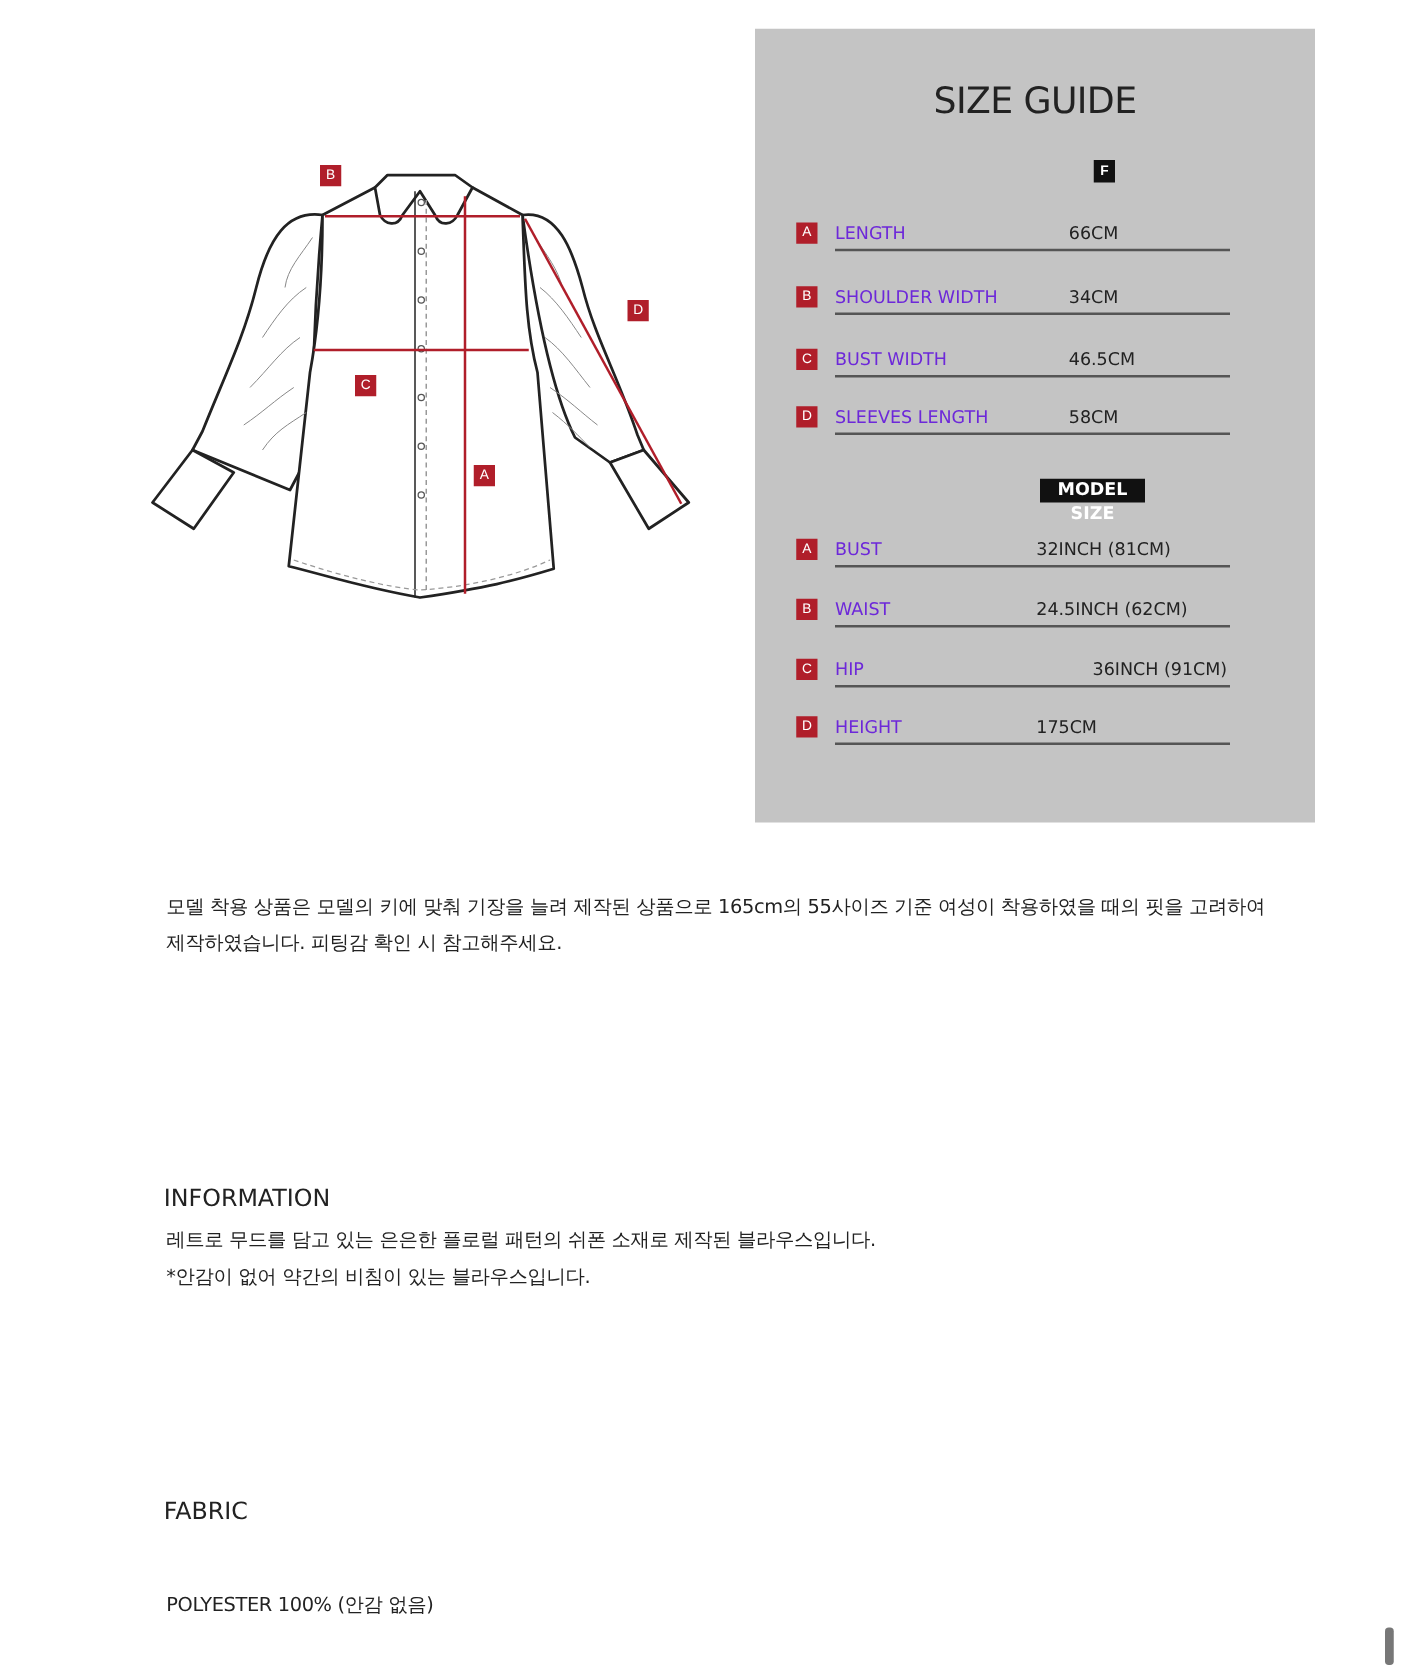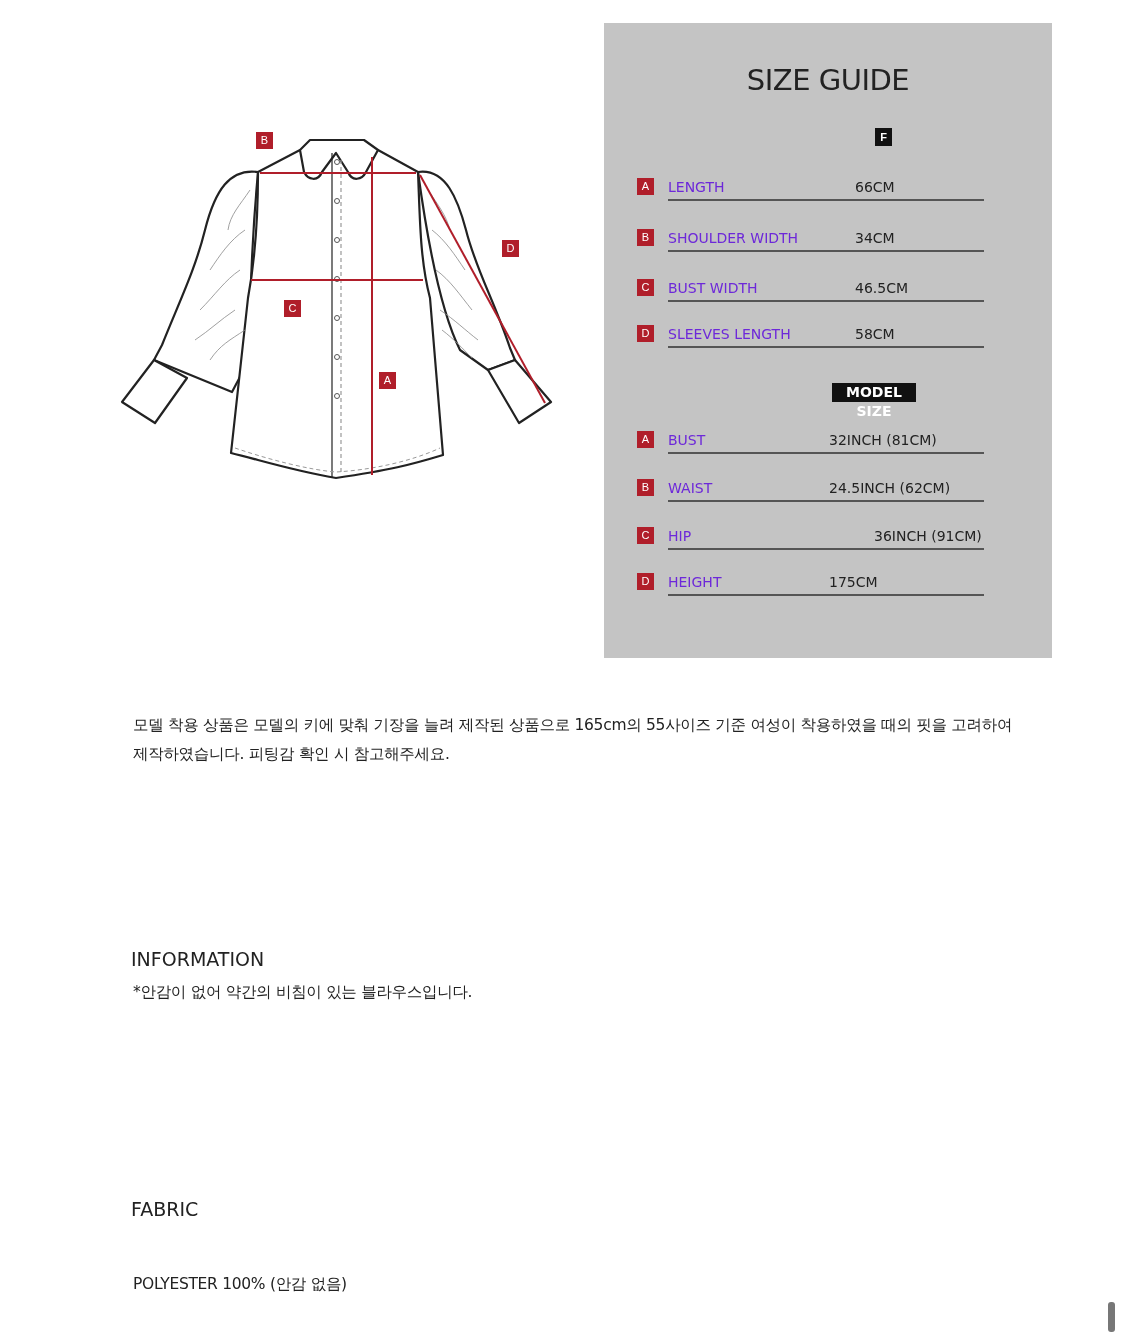--- a/index.html
+++ b/index.html
@@ -137,19 +137,20 @@
   </div>
 </div>
 
 <div class="para" style="top:711px;">
   <div>모델 착용 상품은 모델의 키에 맞춰 기장을 늘려 제작된 상품으로 165cm의 55사이즈 기준 여성이 착용하였을 때의 핏을 고려하여</div>
   <div>제작하였습니다. 피팅감 확인 시 참고해주세요.</div>
 </div>
 
 <div class="heading" style="top:934px;margin-top:14px;">INFORMATION</div>
 <div class="para" style="top:978px;">
+  <div>레트로 무드를 담고 있는 은은한 플로럴 패턴의 쉬폰 소재로 제작된 블라우스입니다.</div>
   <div>*안감이 없어 약간의 비침이 있는 블라우스입니다.</div>
 </div>
 
 <div class="heading" style="top:1198px;">FABRIC</div>
 <div class="para" style="top:1242px;margin-top:28px;">POLYESTER 100% (안감 없음)</div>
 
 <div class="scrollbar"></div>
 
 </body></html>

